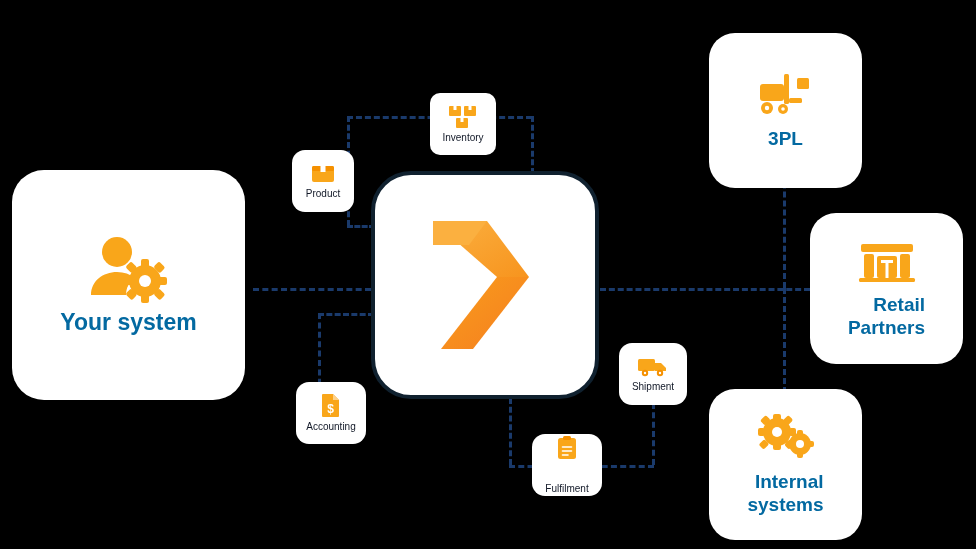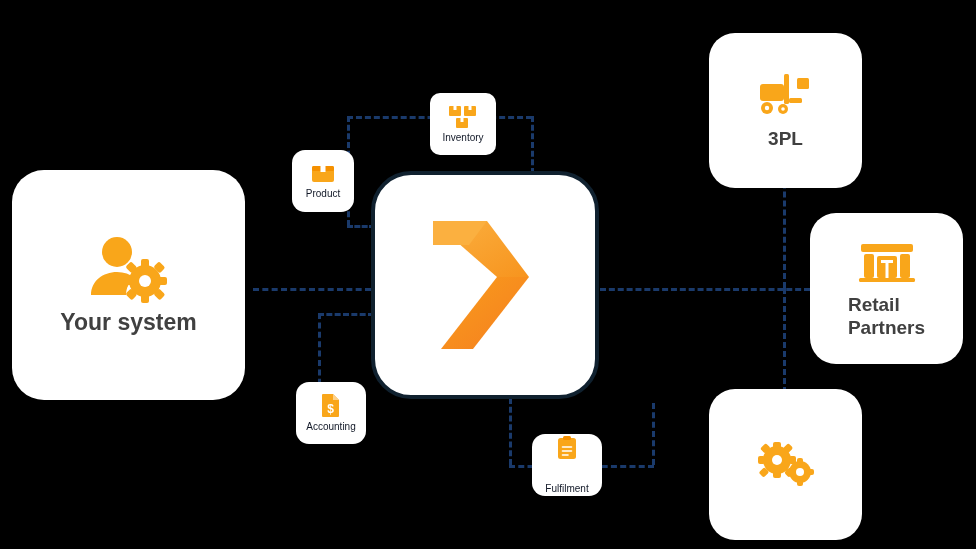--- a/index.html
+++ b/index.html
@@ -38,23 +38,23 @@
     box-sizing: border-box;
     display: flex;
     flex-direction: column;
     align-items: center;
     justify-content: center;
   }
   .card.big {
     border-radius: 34px;
   }
   .card-label {
-    color: #404040;
+    color: #0369a1;
     font-weight: bold;
-    text-align: left;
+    text-align: right;
     line-height: 1.18;
   }
 
   
   #card-your-system {
     left: 12px;
     top: 170px;
     width: 233px;
     height: 230px;
     border-radius: 32px;
@@ -237,20 +237,33 @@
     <span class="icon-wrap">
       <svg width="22" height="26" viewBox="0 0 22 26">
         <path d="M3 1h10l6 6v16a1 1 0 0 1-1 1H3a1 1 0 0 1-1-1V2a1 1 0 0 1 1-1z" class="orange"></path>
         <path d="M13 1l6 6h-6z" fill="#fcd08a"></path>
         <text x="10.5" y="20" font-size="12" font-family="Liberation Sans, sans-serif" font-weight="bold" fill="#ffffff" text-anchor="middle">$</text>
       </svg>
     </span>
     <div class="chip-label">Accounting</div>
   </div>
 
+  <div class="chip" id="chip-shipment">
+    <span class="icon-wrap">
+      <svg width="32" height="24" viewBox="0 0 32 24">
+        <rect x="1" y="4" width="17" height="12" rx="1.5" class="orange"></rect>
+        <path d="M18 8h6l5 5v3h-11z" class="orange"></path>
+        <circle cx="8" cy="18" r="3.2" class="orange-d"></circle>
+        <circle cx="23" cy="18" r="3.2" class="orange-d"></circle>
+        <circle cx="8" cy="18" r="1.2" fill="#ffffff"></circle>
+        <circle cx="23" cy="18" r="1.2" fill="#ffffff"></circle>
+      </svg>
+    </span>
+    <div class="chip-label">Shipment</div>
+  </div>
 
   <div class="chip" id="chip-fulfilment">
     <span class="icon-wrap">
       <svg width="22" height="26" viewBox="0 0 22 26">
         <rect x="2" y="3" width="18" height="21" rx="2.5" class="orange"></rect>
         <rect x="7" y="1" width="8" height="4" rx="1.5" fill="#f59000"></rect>
         <g stroke="#ffffff" stroke-width="1.6" stroke-linecap="round">
           <line x1="6.5" y1="12" x2="15.5" y2="12"></line>
           <line x1="6.5" y1="16" x2="15.5" y2="16"></line>
           <line x1="6.5" y1="20" x2="12" y2="20"></line>
@@ -318,15 +331,19 @@
         <g class="orange">
           <circle cx="45" cy="31" r="11"></circle>
           <rect x="42" y="17" width="6" height="6" rx="2"></rect>
           <rect x="42" y="39" width="6" height="6" rx="2"></rect>
           <rect x="31" y="28" width="6" height="6" rx="2"></rect>
           <rect x="53" y="28" width="6" height="6" rx="2"></rect>
         </g>
         <circle cx="45" cy="31" r="4" fill="#ffffff"></circle>
       </svg>
     </span>
+    <div class="card-label">
+      <div>Internal</div>
+      <div>systems</div>
+    </div>
   </div>
 
 </div>
 
 </body></html>

